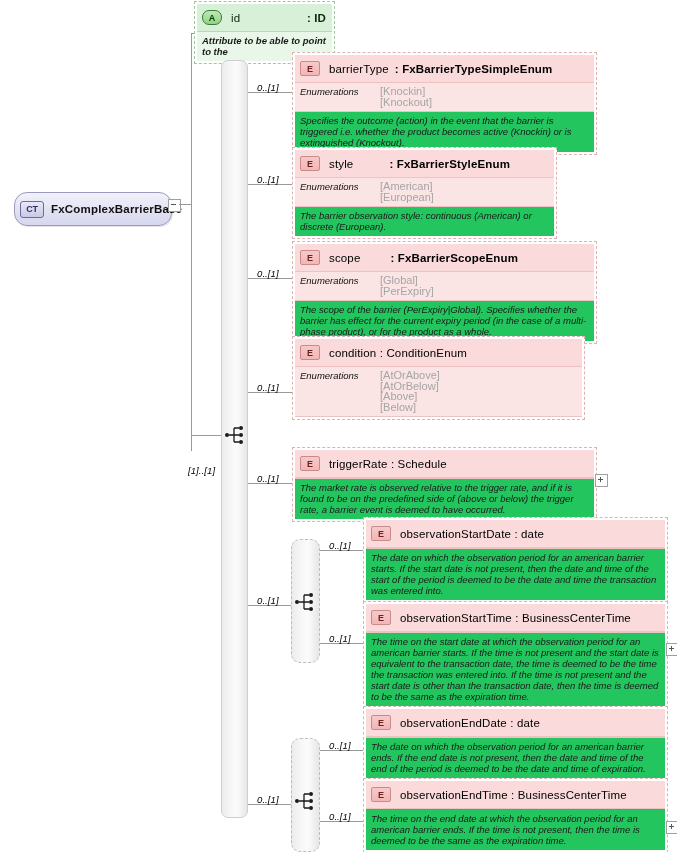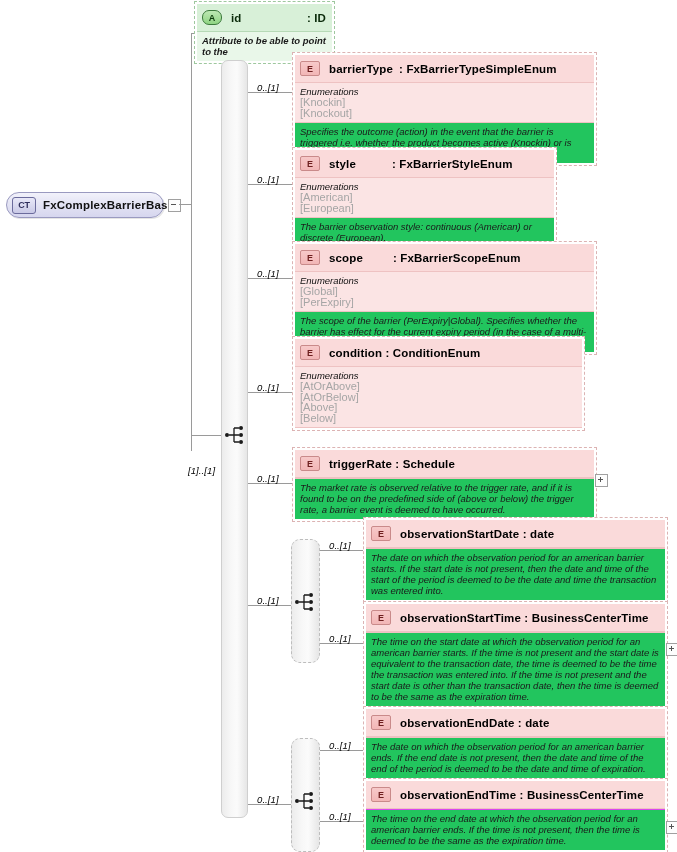--- a/index.html
+++ b/index.html
@@ -15,21 +15,21 @@
     font-size: 11px;
     color: #000;
     overflow: hidden;
   }
 
   
   .abs { position: absolute; box-sizing: border-box; }
 
   
   .ct-pill {
-    left: 6px; top: 192px; width: 158px; height: 26px;
+    left: 14px; top: 192px; width: 158px; height: 34px;
     border: 1px solid #9a9ac0;
     border-radius: 13px;
     background: linear-gradient(to bottom, #f2f2fb 0%, #e4e4f4 45%, #d6d6ee 100%);
     display: flex; align-items: center;
     padding-left: 5px;
     box-shadow: 1px 1px 0 rgba(0,0,0,0.10);
   }
   .ct-badge {
     width: 22px; height: 15px;
     border: 1px solid #6b6b9c;
@@ -80,21 +80,21 @@
   }
   .node.attr .doc { background: #e9f7e9; font-weight: bold; }
   .node.attr .nm, .node.attr .tp { color: #0a2a0a; }
 
   
   .node.elem { border: 1px dashed #dcb3b3; }
   .node.elem .hdr {
     background: #fadada;
     border-bottom: 1px solid #eec2c2;
   }
-  .node.elem .enum { background: #fbe4e4; border-bottom: 1px solid #eec2c2; flex-direction: column; }
+  .node.elem .enum { background: #fbe4e4; border-bottom: 1px solid #eec2c2; }
   .node.elem .doc  { background: #22c55e; }
 
   .hdr {
     display: flex; align-items: center;
     padding: 4px 6px 4px 5px;
     min-height: 19px;
   }
   .badge {
     width: 20px; height: 15px;
     border: 1px solid #8a8a8a;
@@ -111,21 +111,21 @@
   }
   .badge.e {
     border-radius: 2px;
     border-color: #c98a8a;
     background: linear-gradient(to bottom, #f7c9c9, #f2b6b6);
     color: #6e1f1f;
   }
   .nm {
     margin-left: 9px;
     font-size: 11.5px;
-    font-weight: bold;
+    font-weight: normal;
     letter-spacing: 0.15px;
     white-space: nowrap;
   }
   .tp {
     font-size: 11.5px;
     font-weight: bold;
     letter-spacing: 0.15px;
     white-space: nowrap;
     margin-left: 6px;
   }

